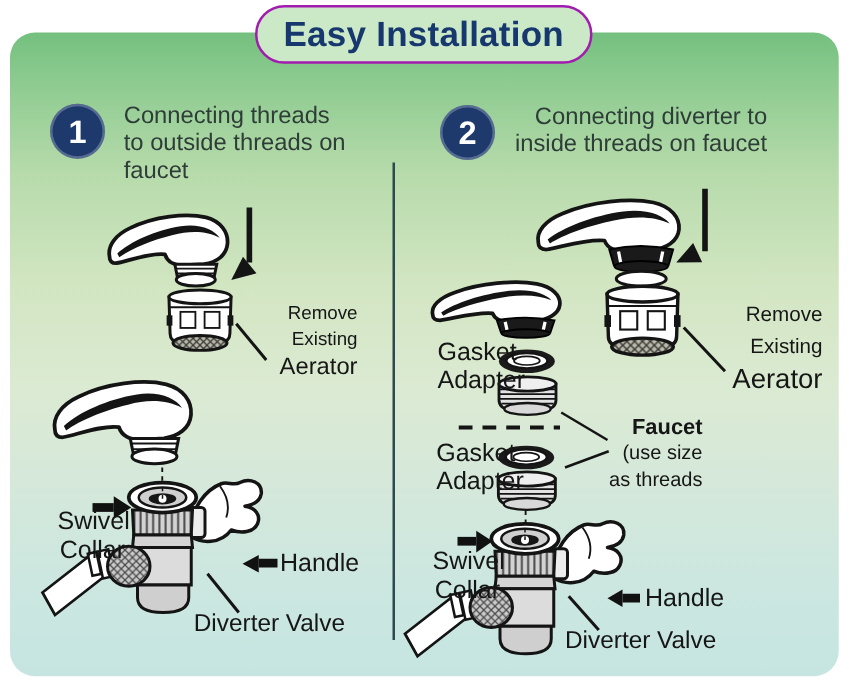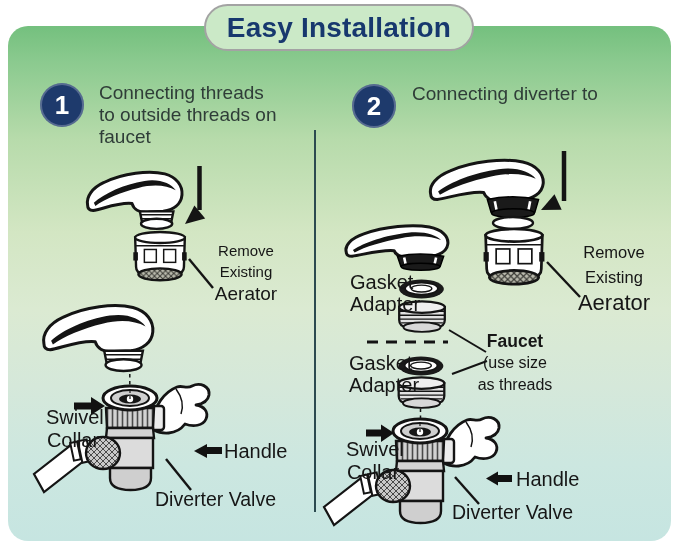--- a/index.html
+++ b/index.html
@@ -9,35 +9,35 @@
   }
   .content {
     position:absolute; left:8px; top:26px; width:663px; height:515px;
     border-radius:20px;
     background:linear-gradient(180deg,
       #74c07e 0%, #8bca8f 7%, #b7dbab 22%, #d3e6c3 40%,
       #dbead2 55%, #d5e8da 70%, #cce7e0 85%, #c6e5e1 100%);
   }
   .pill {
     position:absolute; left:204px; top:4px; width:270px; height:47px;
-    background:#cbe9c7; border:2px solid #a3a3a3; border-radius:24px;
+    background:#cbe9c7; border:2px solid #a21caf; border-radius:24px;
     display:flex; align-items:center; justify-content:center;
     box-sizing:border-box;
   }
   .pill span { color:#17386e; font-size:28px; font-weight:bold; letter-spacing:0.2px; }
   .divider { position:absolute; left:314px; top:130px; width:2px; height:382px; background:#2c4a50; }
   .step-circle {
     position:absolute; width:44px; height:44px; border-radius:50%;
     background:#1e3a6c; color:#ffffff; display:flex; align-items:center; justify-content:center;
     font-size:26px; font-weight:bold; box-shadow:0 0 0 2px rgba(255,255,255,0.25) inset;
   }
   .heading { position:absolute; color:#2f3d38; font-size:19px; line-height:22px; font-weight:500; }
   .art { position:absolute; left:0; top:0; }
   .lbl { position:absolute; color:#161616; font-size:20px; line-height:21px; white-space:nowrap; }
-  .lbl-c { text-align:center; white-space:normal; }
+  .lbl-c { text-align:right; white-space:normal; }
   .lbl .big1 { font-size:19px; line-height:23px; display:block; }
   .lbl .big2 { font-size:22px; line-height:26px; display:block; }
   .lbl .bold { font-weight:bold; font-size:17.5px; line-height:21px; display:block; }
   .lbl .nrm  { display:block; }
   .lbl-dv { font-size:19.5px; }
 </style>
 </head>
 <body>
 
 <div class="page">
@@ -56,20 +56,21 @@
     <span>2</span>
   </div>
 
   <div class="heading" style="left:99px; top:82px;">
     <div>Connecting threads</div>
     <div>to outside threads on</div>
     <div>faucet</div>
   </div>
   <div class="heading" style="left:412px; top:83px;text-align:right;">
     <div>Connecting diverter to</div>
+    <div>inside threads on faucet</div>
   </div>
 
   <svg class="art" width="679" height="551" viewBox="0 0 679 551">
     <defs>
       <pattern id="p-knurl" width="5" height="8" patternUnits="userSpaceOnUse">
         <rect width="5" height="8" fill="#d2d2d2"></rect>
         <line x1="2.5" y1="0" x2="2.5" y2="8" stroke="#4a4a4a" stroke-width="1.6"></line>
       </pattern>
       <pattern id="p-cross" width="6" height="6" patternUnits="userSpaceOnUse">
         <rect width="6" height="6" fill="#c9c9c9"></rect>

